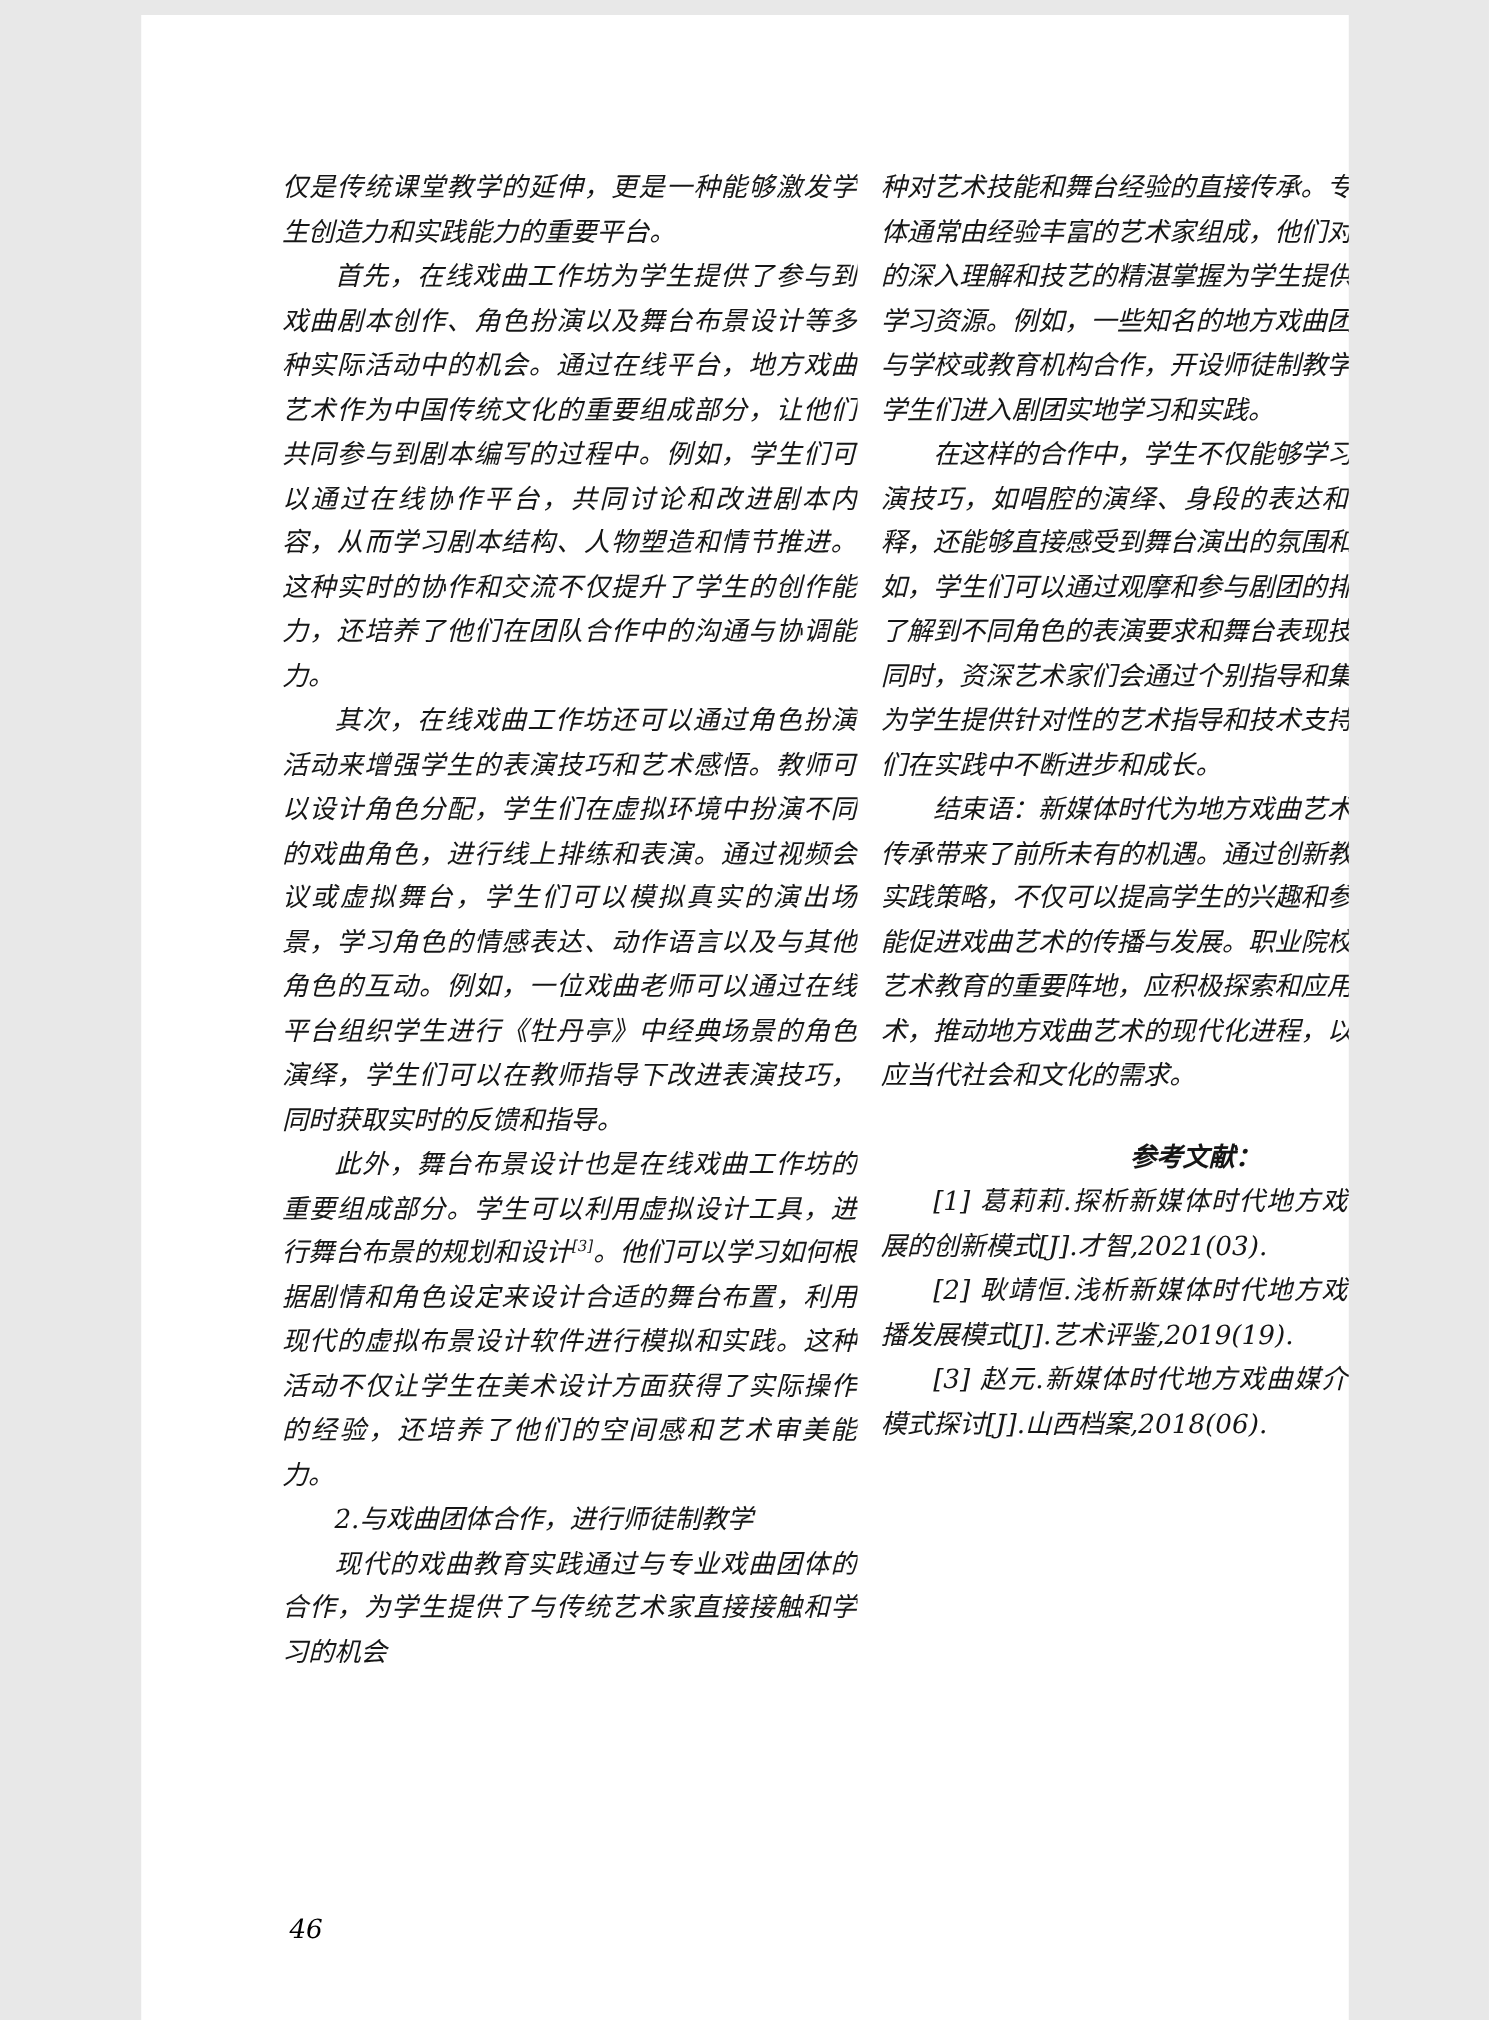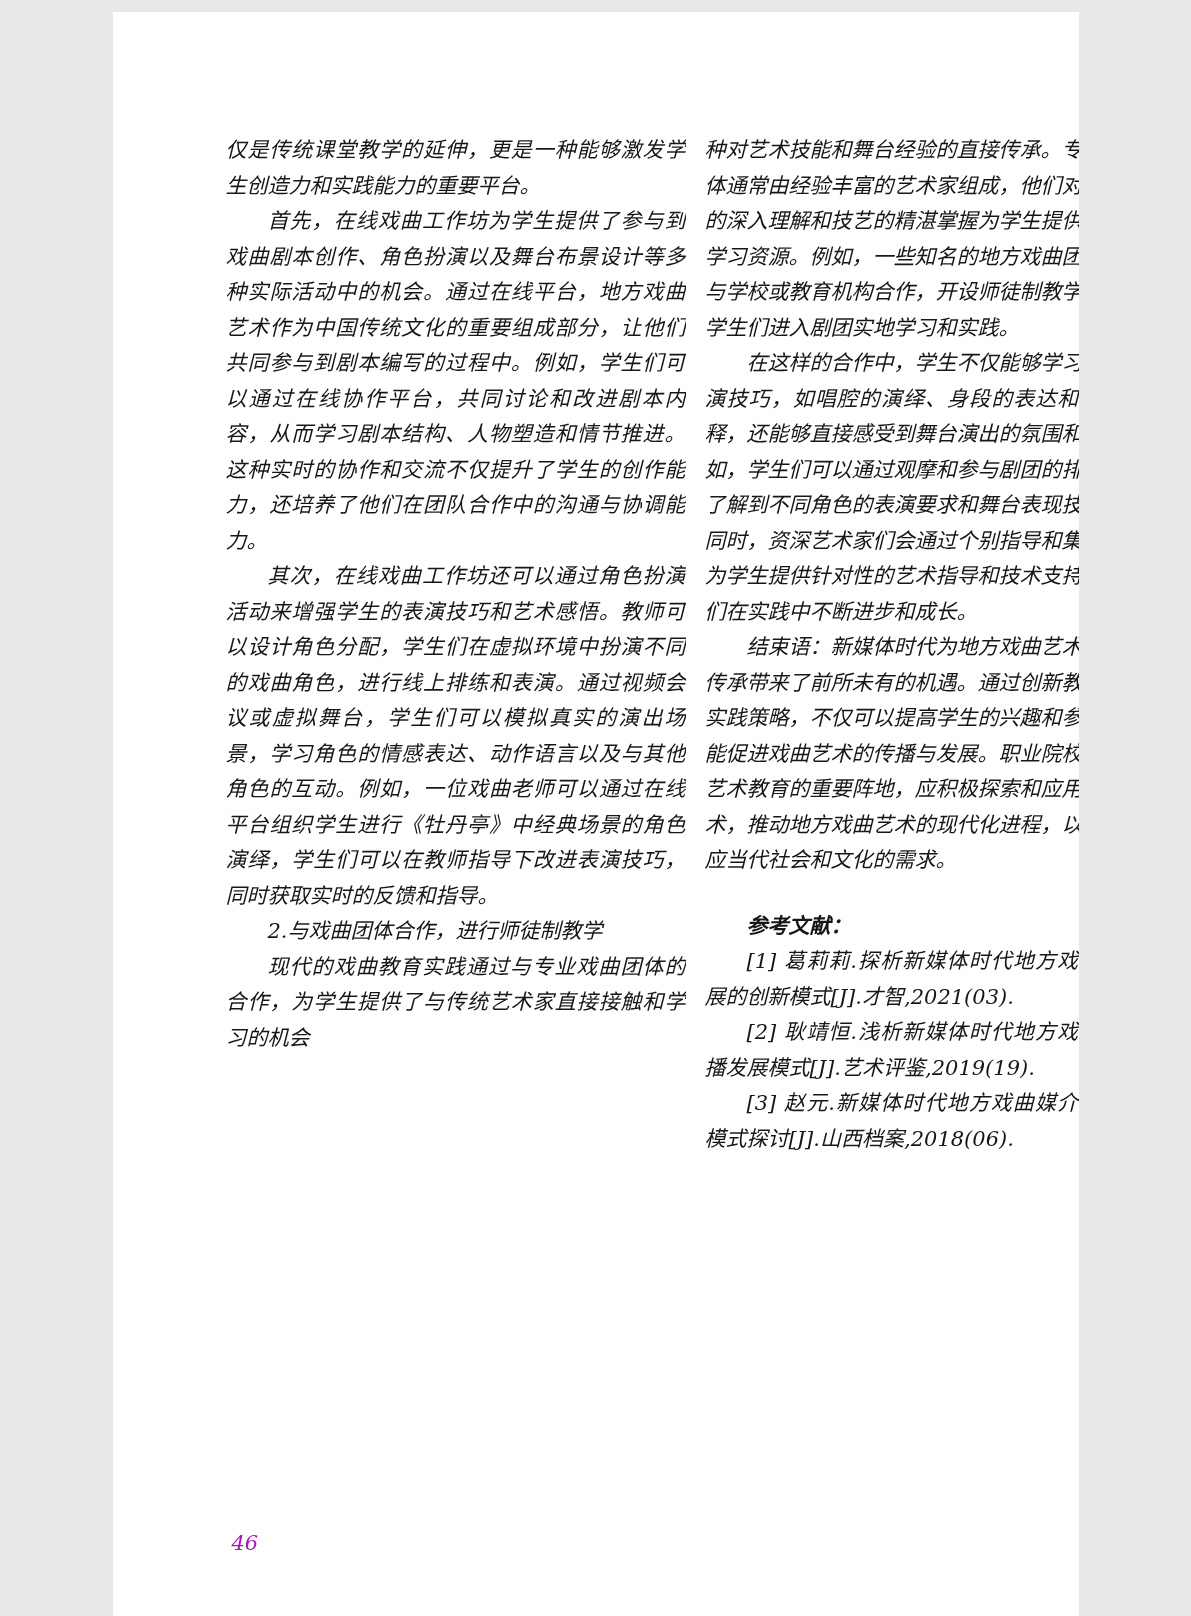--- a/index.html
+++ b/index.html
@@ -32,45 +32,46 @@
     line-height: 35.5px;
     text-align: justify;
     text-justify: inter-ideograph;
     word-break: break-all;
   }
   p.para.indent { text-indent: 2em; }
   p.para.ref-heading {
     margin-top: 30px;
     font-family: "DejaVu Sans", "Liberation Sans", sans-serif;
     font-weight: 700;
-    text-align: left;
+    text-align: center;
   }
   sup {
     font-size: 12px;
     line-height: 0;
     vertical-align: super;
     letter-spacing: 0;
   }
   .page-number {
     position: absolute;
     left: 119px;
     top: 1514px;
     font-size: 21px;
     line-height: 35.5px;
-    color: #a21caf;
+    color: #000000;
   }
 </style>
 </head>
 <body>
 
 <div class="page">
   <div class="col col-left">
       <p class="para"><span>仅是传统课堂教学的延伸，更是一种能够激发学生创造力和实践能力的重要平台。</span></p>
       <p class="para indent"><span>首先，在线戏曲工作坊为学生提供了参与到戏曲剧本创作、角色扮演以及舞台布景设计等多种实际活动中的机会。通过在线平台，地方戏曲艺术作为中国传统文化的重要组成部分，让他们共同参与到剧本编写的过程中。例如，学生们可以通过在线协作平台，共同讨论和改进剧本内容，从而学习剧本结构、人物塑造和情节推进。这种实时的协作和交流不仅提升了学生的创作能力，还培养了他们在团队合作中的沟通与协调能力。</span></p>
       <p class="para indent"><span>其次，在线戏曲工作坊还可以通过角色扮演活动来增强学生的表演技巧和艺术感悟。教师可以设计角色分配，学生们在虚拟环境中扮演不同的戏曲角色，进行线上排练和表演。通过视频会议或虚拟舞台，学生们可以模拟真实的演出场景，学习角色的情感表达、动作语言以及与其他角色的互动。例如，一位戏曲老师可以通过在线平台组织学生进行《牡丹亭》中经典场景的角色演绎，学生们可以在教师指导下改进表演技巧，同时获取实时的反馈和指导。</span></p>
+      <p class="para indent"><span>此外，舞台布景设计也是在线戏曲工作坊的重要组成部分。学生可以利用虚拟设计工具，进行舞台布景的规划和设计</span><sup>[3]</sup><span>。他们可以学习如何根据剧情和角色设定来设计合适的舞台布置，利用现代的虚拟布景设计软件进行模拟和实践。这种活动不仅让学生在美术设计方面获得了实际操作的经验，还培养了他们的空间感和艺术审美能力。</span></p>
       <p class="para indent"><span>2.与戏曲团体合作，进行师徒制教学</span></p>
       <p class="para indent"><span>现代的戏曲教育实践通过与专业戏曲团体的合作，为学生提供了与传统艺术家直接接触和学习的机会</span></p>
     </div>
   <div class="col col-right">
       <p class="para"><span>种对艺术技能和舞台经验的直接传承。专业戏曲团体通常由经验丰富的艺术家组成，他们对传统戏曲的深入理解和技艺的精湛掌握为学生提供了宝贵的学习资源。例如，一些知名的地方戏曲团体会定期与学校或教育机构合作，开设师徒制教学班，邀请学生们进入剧团实地学习和实践。</span></p>
       <p class="para indent"><span>在这样的合作中，学生不仅能够学习到传统表演技巧，如唱腔的演绎、身段的表达和表情的诠释，还能够直接感受到舞台演出的氛围和节奏。例如，学生们可以通过观摩和参与剧团的排练过程，了解到不同角色的表演要求和舞台表现技巧。与此同时，资深艺术家们会通过个别指导和集体讨论，为学生提供针对性的艺术指导和技术支持，帮助他们在实践中不断进步和成长。</span></p>
       <p class="para indent"><span>结束语：新媒体时代为地方戏曲艺术的教育与传承带来了前所未有的机遇。通过创新教学方法与实践策略，不仅可以提高学生的兴趣和参与度，还能促进戏曲艺术的传播与发展。职业院校作为传统艺术教育的重要阵地，应积极探索和应用新媒体技术，推动地方戏曲艺术的现代化进程，以更好地适应当代社会和文化的需求。</span></p>
       <p class="para indent ref-heading"><span>参考文献：</span></p>
       <p class="para indent"><span>[1] 葛莉莉.探析新媒体时代地方戏曲传播发展的创新模式[J].才智,2021(03).</span></p>
       <p class="para indent"><span>[2] 耿靖恒.浅析新媒体时代地方戏曲媒介传播发展模式[J].艺术评鉴,2019(19).</span></p>

